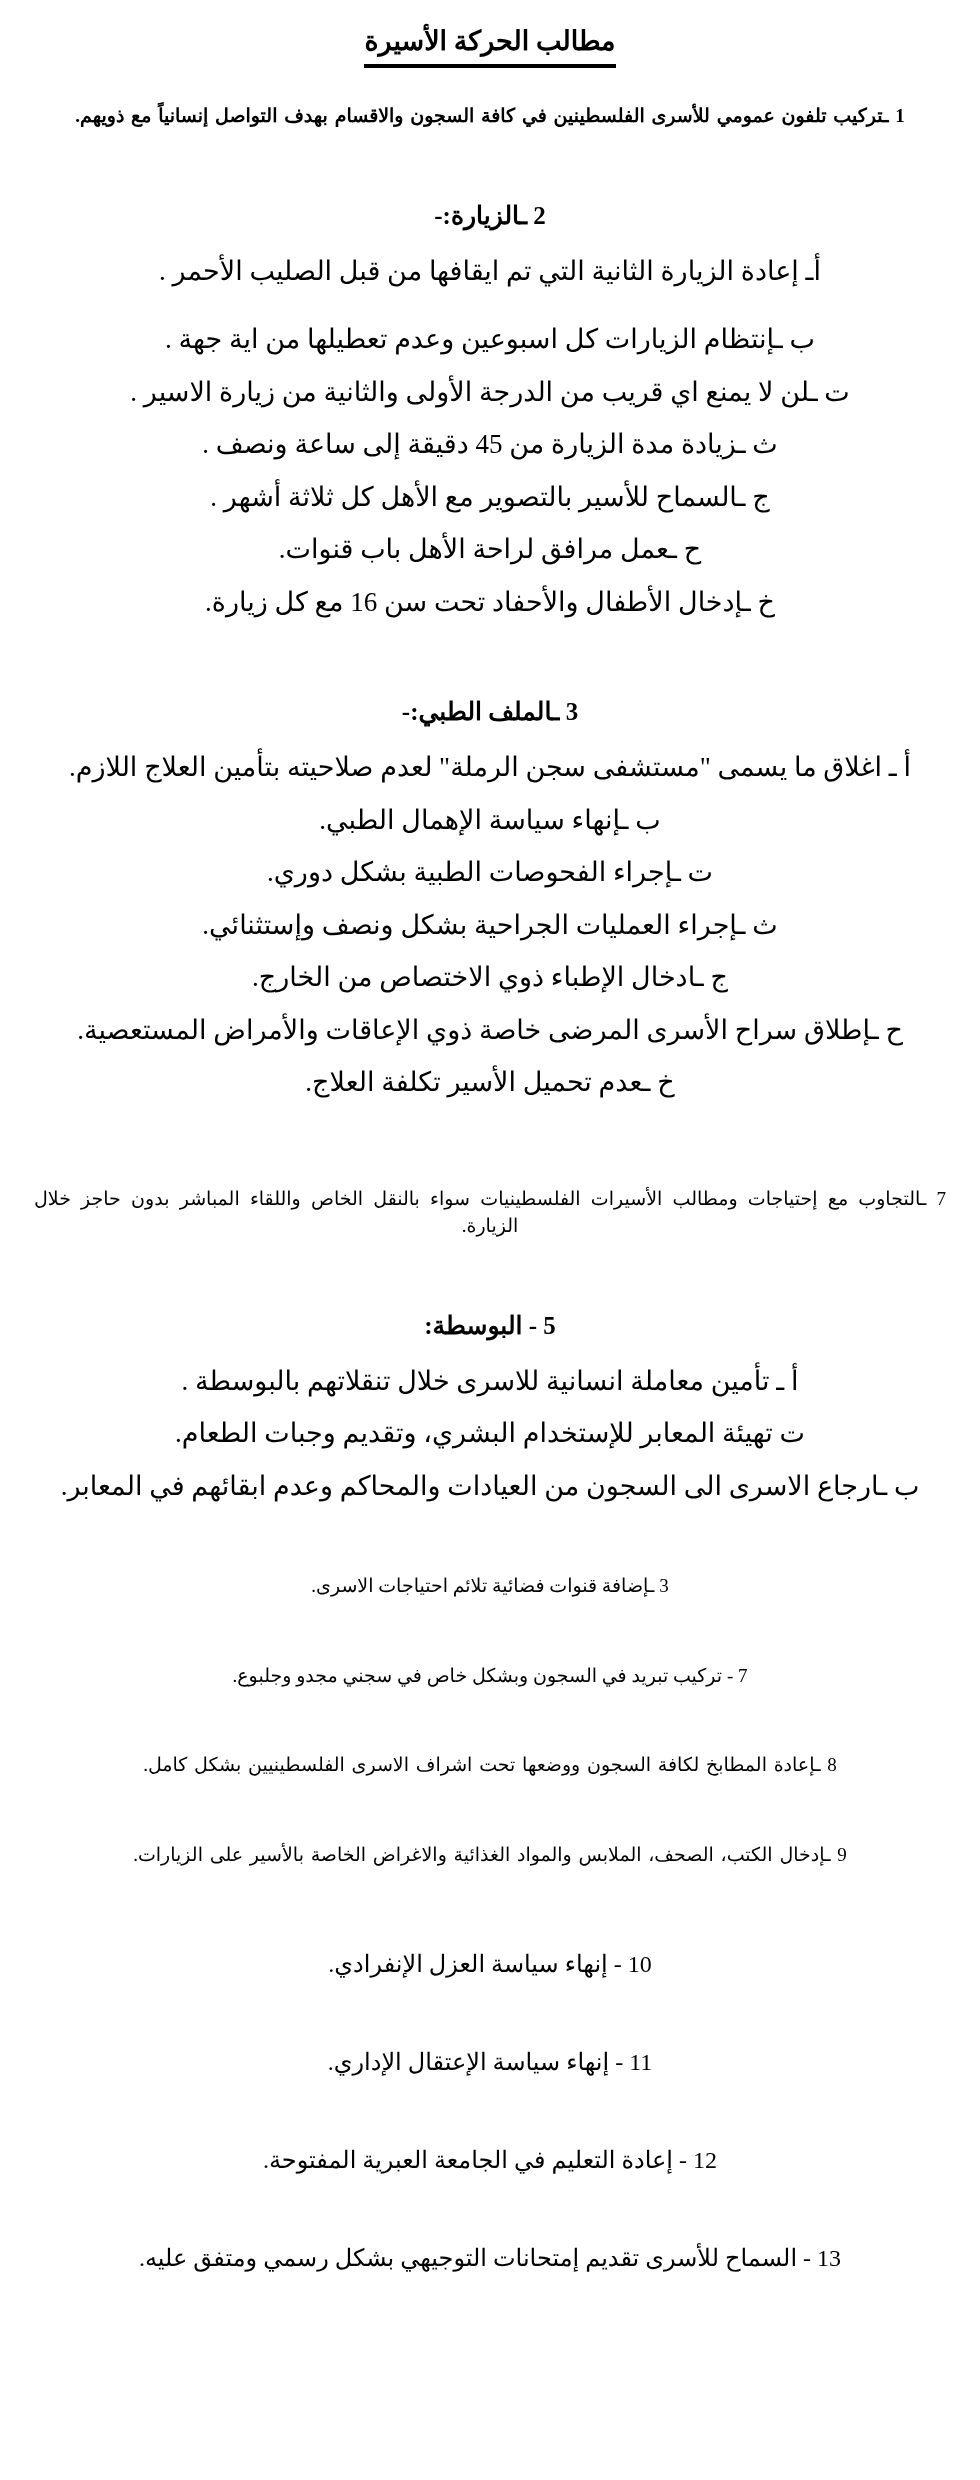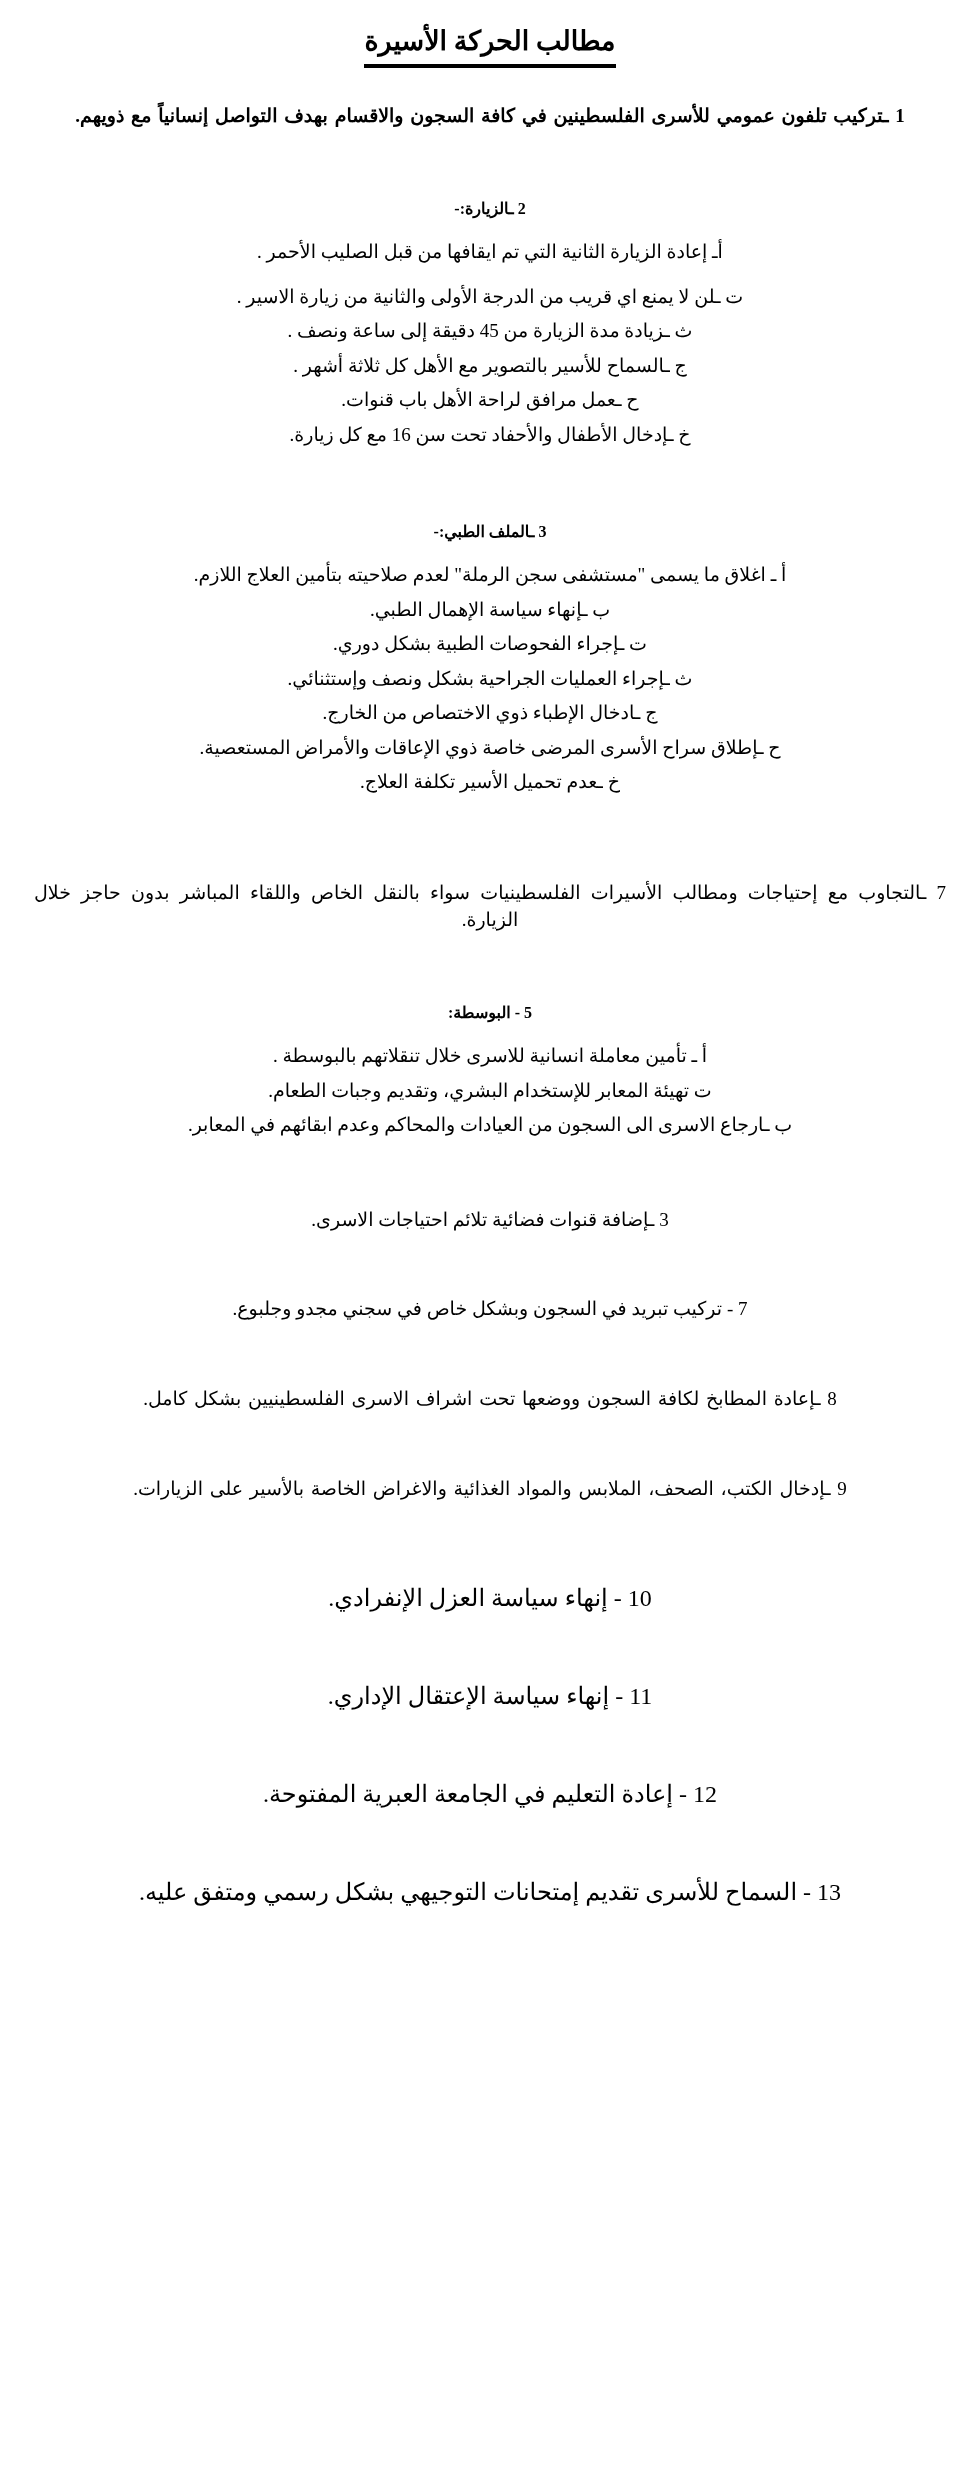--- a/index.html
+++ b/index.html
@@ -53,33 +53,33 @@
     margin: 0 0 16px 0;
     text-align: justify;
     text-align-last: center;
     font-weight: bold;
   }
   .item.plain {
     font-weight: normal;
   }
   
   .section-head {
-    font-size: 16px;
+    font-size: 25px;
     font-weight: bold;
     text-align: center;
     margin: 26px 0 18px 0;
     line-height: 1.4;
   }
 
   
   .sub {
-    font-size: 19px;
+    font-size: 27px;
     line-height: 1.5;
     font-weight: normal;
-    margin: 0 0 6px 0;
+    margin: 12px 0 6px 0;
     text-align: center;
   }
   .sub.block {
     text-align: justify;
     text-align-last: center;
   }
   .sub-group {
     margin: 0 0 20px 0;
   }
 
@@ -118,20 +118,21 @@
 
   <p class="item wide">1 ـتركيب تلفون عمومي للأسرى الفلسطينين في كافة السجون والاقسام بهدف التواصل إنسانياً مع ذويهم.</p>
 
   <div class="gap-md"></div>
 
   <p class="section-head">2 ـالزيارة:-</p>
 
   <div class="sub-group">
     <p class="sub">أـ  إعادة الزيارة الثانية التي تم ايقافها من قبل الصليب الأحمر .</p>
     <div class="gap-sm"></div>
+    <p class="sub">ب ـإنتظام الزيارات كل اسبوعين وعدم تعطيلها من اية جهة .</p>
     <p class="sub">ت ـلن لا يمنع اي قريب من الدرجة الأولى والثانية من زيارة الاسير .</p>
     <p class="sub">ث ـزيادة مدة الزيارة من 45 دقيقة إلى ساعة ونصف .</p>
     <p class="sub">ج ـالسماح للأسير بالتصوير مع الأهل كل ثلاثة أشهر .</p>
     <p class="sub">ح ـعمل مرافق لراحة الأهل باب قنوات.</p>
     <p class="sub">خ ـإدخال الأطفال والأحفاد تحت سن  16  مع كل زيارة.</p>
   </div>
 
   <div class="gap-md"></div>
 
   <p class="section-head">3 ـالملف الطبي:-</p>

